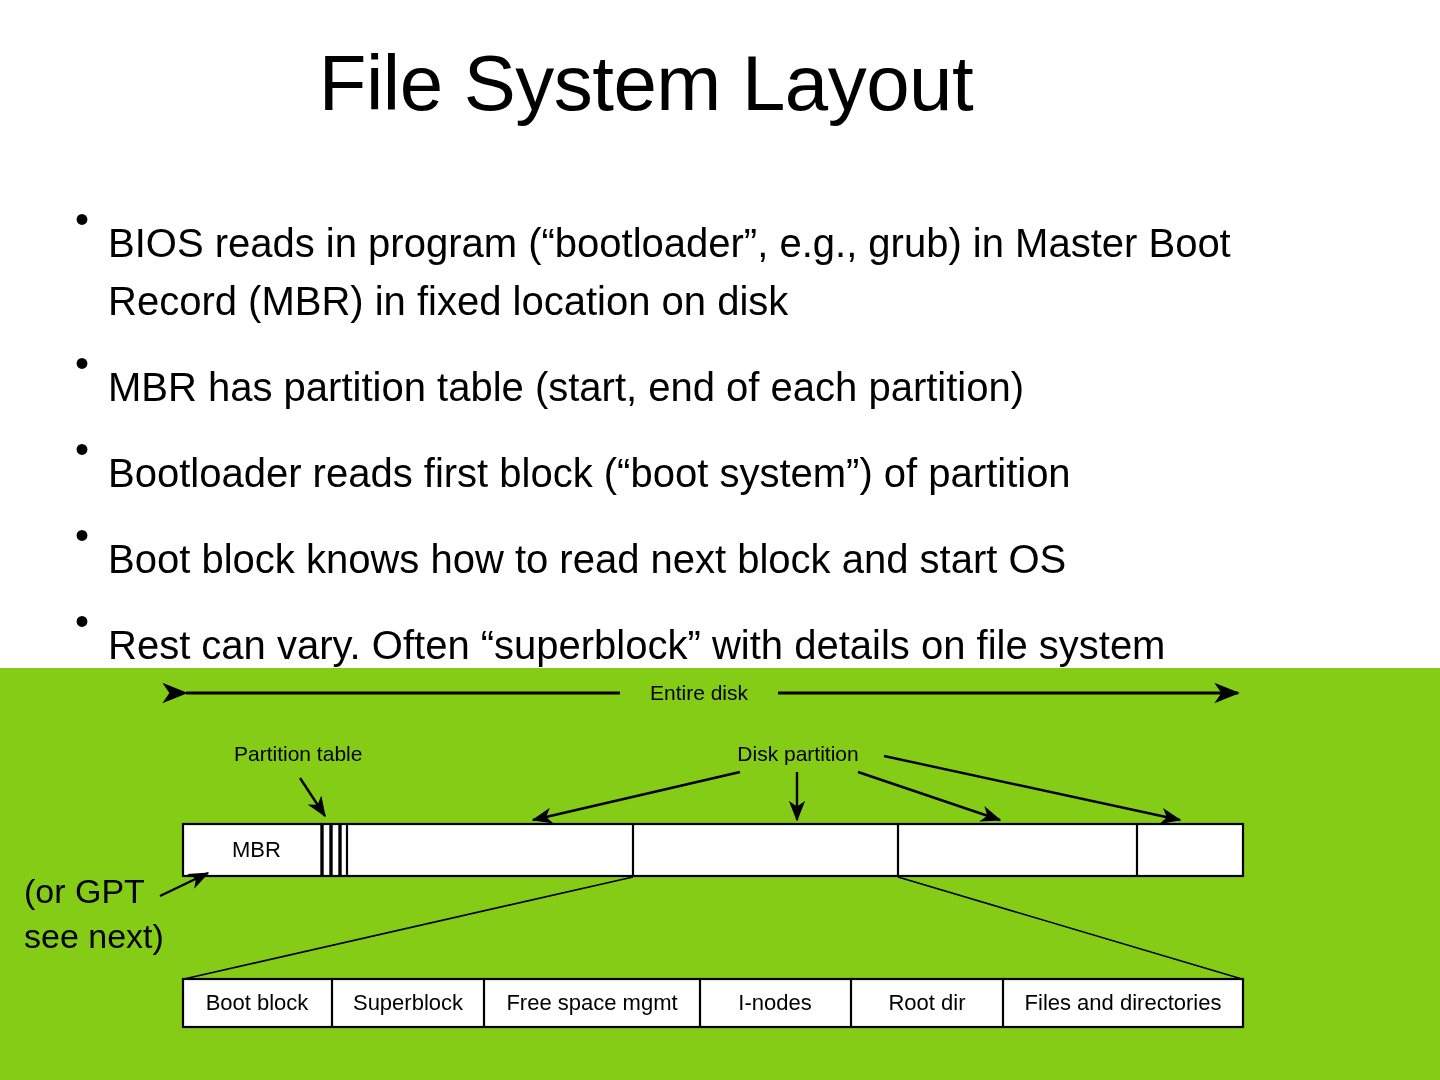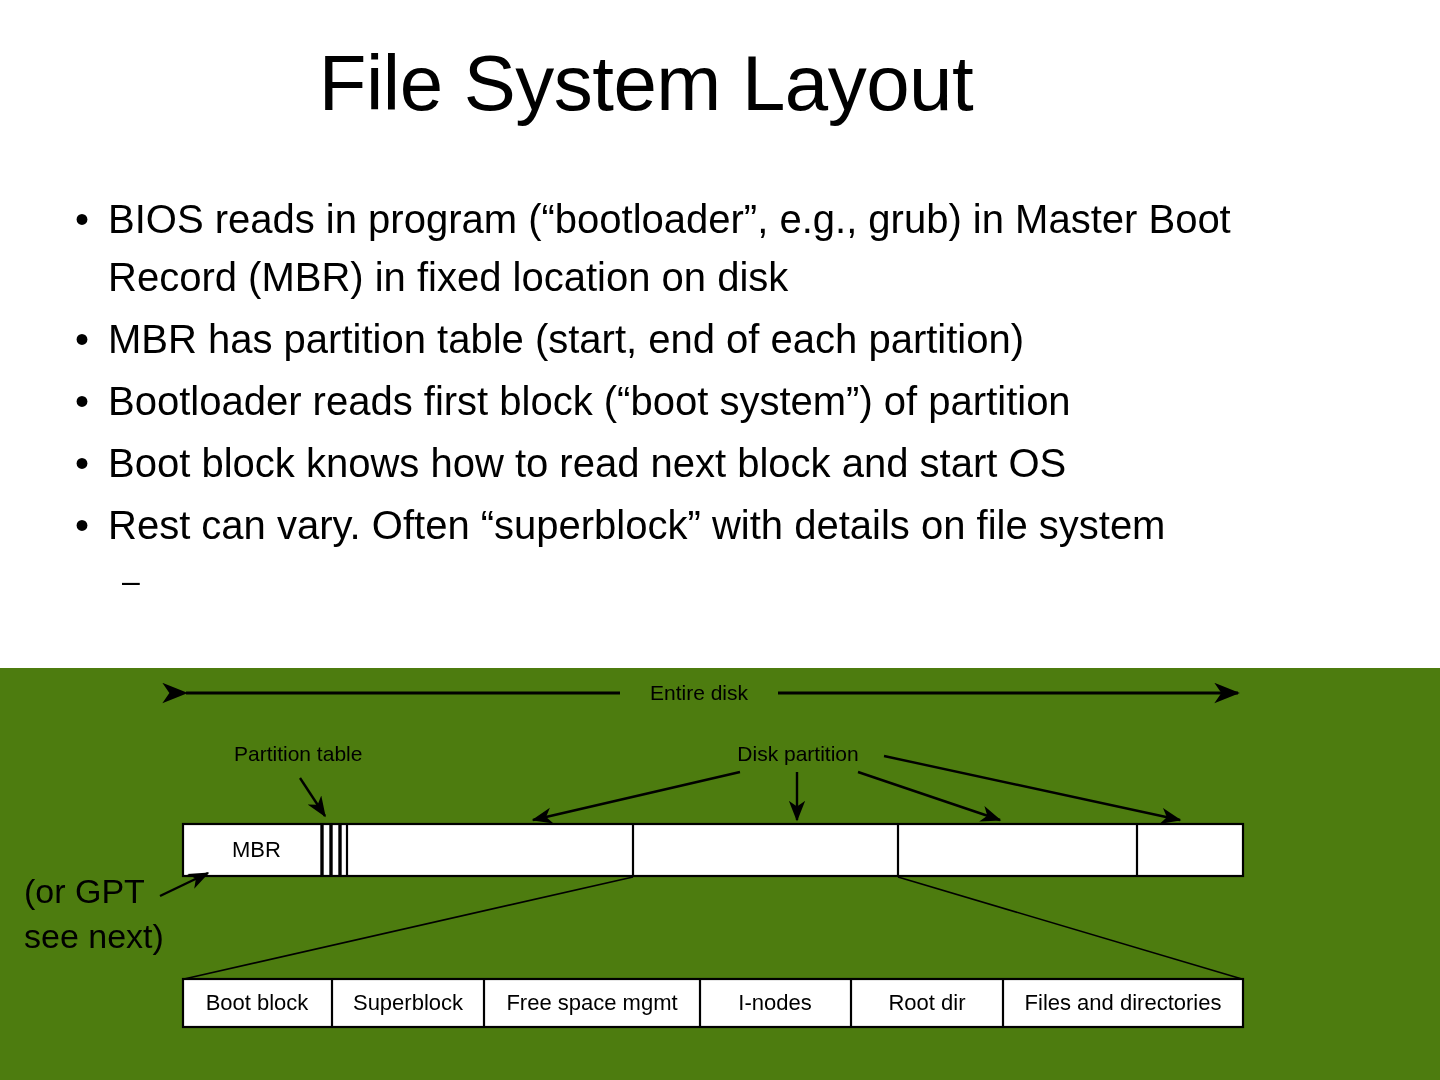--- a/index.html
+++ b/index.html
@@ -49,20 +49,21 @@
     line-height: 58px;
     text-align: left;
     padding-left: 15px;
     box-sizing: border-box;
   }
   .bullet-text {
     flex: 1 1 auto;
     font-size: 40px;
     line-height: 58px;
     font-weight: 400;
+    margin-top: 24px;
   }
   .sub-row {
     display: flex;
     align-items: flex-start;
     margin-left: 62px;
     margin-top: 2px;
   }
   .sub-marker {
     width: 40px;
     flex: 0 0 40px;
@@ -74,21 +75,21 @@
     line-height: 46px;
   }
 
   
   #figure {
     position: absolute;
     left: 0;
     top: 668px;
     width: 1440px;
     height: 412px;
-    background: #4d7c0f;
+    background: #84cc16;
   }
   #figure svg {
     display: block;
   }
   .fig-label {
     font-family: "Liberation Sans", sans-serif;
     font-size: 21px;
     fill: #000000;
   }
   .fig-cell-label {

